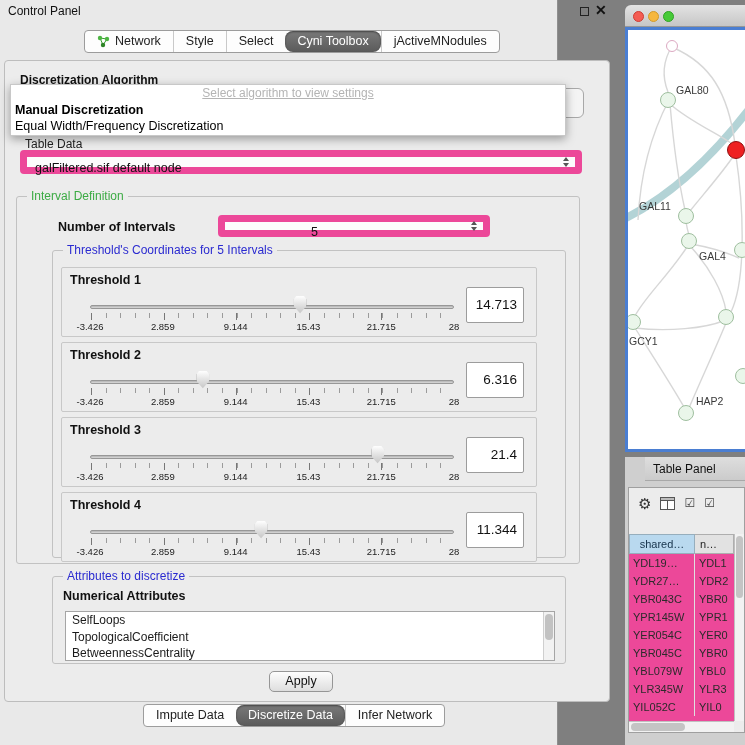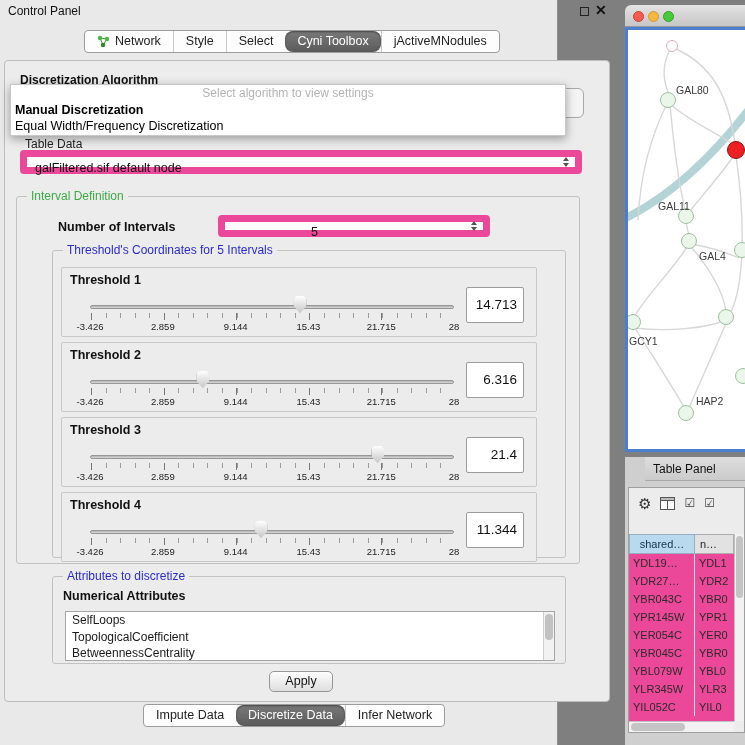--- a/index.html
+++ b/index.html
@@ -74,21 +74,21 @@
   .list-vscroll .th { position:absolute; left:1px; right:1px; top:2px; height:26px;
     background:#c2c2c2; border-radius:4px; }
 
   .apply-btn { position:absolute; left:269px; top:671px; width:64px; height:21px;
     background:linear-gradient(#fdfdfd,#dedede); border:1px solid #969696; border-radius:5px;
     font-size:12.5px; color:#111; text-align:center; line-height:19px; }
 
   
   .popup { position:absolute; left:10px; top:84px; width:556px; height:52px; background:#fff;
     border:1px solid #c8c8c8; box-shadow:0 3px 9px rgba(0,0,0,.35); z-index:60; }
-  .popup .hint { text-align:center; color:#b4b4b4; font-size:12px; line-height:17px; }
+  .popup .hint { text-align:center; color:#b4b4b4; font-size:12px; line-height:17px;text-decoration:underline; }
   .popup .opt  { font-size:12.5px; color:#000; line-height:16px; padding-left:4px; white-space:nowrap; }
   .popup .opt.bold { font-weight:bold; }
   .algo-label { position:absolute; left:20px; top:73px; font-size:12px; font-weight:600; color:#111; }
   .algo-frag { position:absolute; left:18px; top:88px; width:566px; height:30px;
     background:#f4f4f4; border:1px solid #a8a8a8; border-radius:6px; }
 
   
   .net-window { position:absolute; left:625px; top:5px; width:120px; height:447px; }
   .net-titlebar { position:absolute; left:0; top:0; right:0; height:22px;
     background:linear-gradient(#e3e3e3,#c6c6c6); border-bottom:1px solid #979797; border-radius:6px 0 0 0; }
@@ -342,21 +342,21 @@
         <div class="node" style="left:32px; top:62px;"></div>
         <div class="node red" style="left:99px; top:111px;"></div>
         <div class="node" style="left:50px; top:178px;"></div>
         <div class="node" style="left:53px; top:203px;"></div>
         <div class="node" style="left:106px; top:212px;"></div>
         <div class="node" style="left:-3px; top:284px;"></div>
         <div class="node" style="left:90px; top:279px;"></div>
         <div class="node" style="left:50px; top:375px;"></div>
         <div class="node" style="left:107px; top:338px;"></div>
         <span class="node-label" style="left:48px; top:54px;">GAL80</span>
-        <span class="node-label" style="left:11px; top:170px;padding-left:19px;">GAL11</span>
+        <span class="node-label" style="left:11px; top:170px;">GAL11</span>
         <span class="node-label" style="left:71px; top:220px;">GAL4</span>
         <span class="node-label" style="left:1px;  top:305px;">GCY1</span>
         <span class="node-label" style="left:68px; top:365px;">HAP2</span>
       </div>
     </div>
   </div>
 
   <div class="tp-region">
     <div class="tp-titlebar">
       <span>Table Panel</span>

